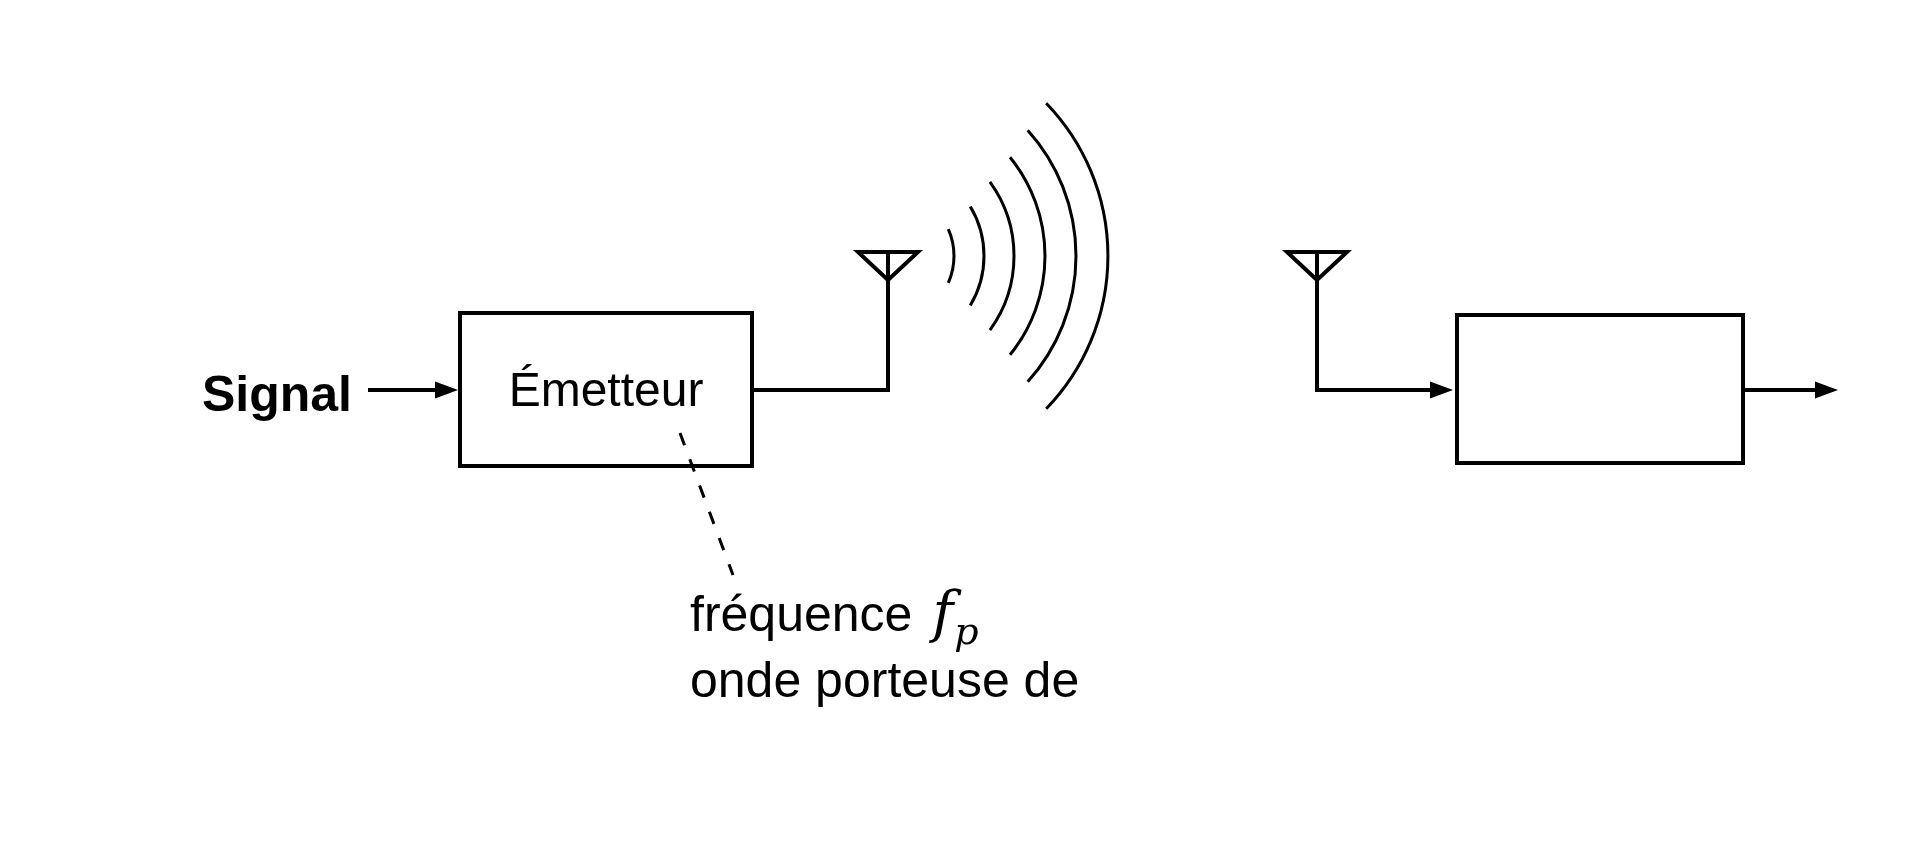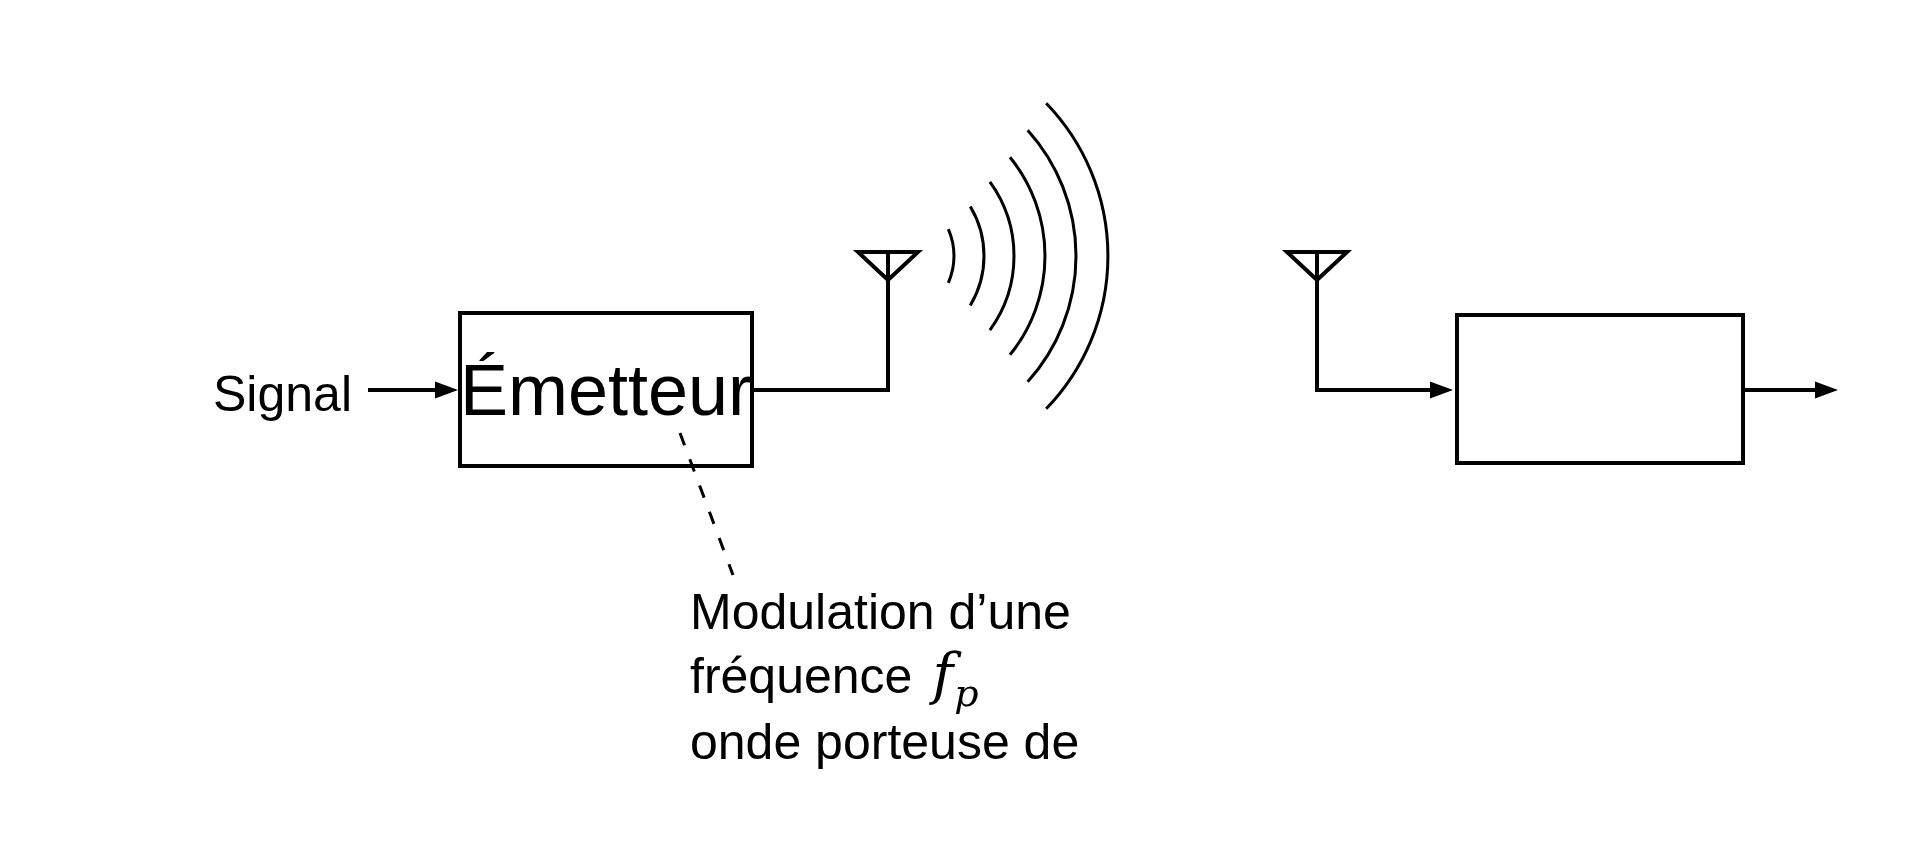--- a/index.html
+++ b/index.html
@@ -21,26 +21,27 @@
   .head { fill: #000; stroke: none; }
   .dash { stroke: #000; stroke-width: 3; fill: none; stroke-dasharray: 13 15; }
 
   .label { position: absolute; color: #000; }
 
   .signal-label {
     left: 0; top: 366px; width: 352px;
     text-align: right;
     font-size: 50px; line-height: 57px;
     white-space: nowrap;
+    font-weight: bold;
   }
 
   .box-label {
     position: absolute;
     display: flex; align-items: center; justify-content: center;
-    font-size: 72px;
+    font-size: 48px;
     white-space: nowrap;
   }
   .emetteur-label  { left: 460px;  top: 313px; width: 292px; height: 153px; }
   .recepteur-label { left: 1457px; top: 315px; width: 286px; height: 148px; }
 
   .modulation-label {
     left: 690px; top: 581px;
     font-size: 50px; line-height: 62px;
     white-space: nowrap;
   }
@@ -108,20 +109,19 @@
     <line class="dash" x1="680" y1="433" x2="733" y2="575"></line>
   </svg>
 
   <div class="label signal-label">
     <div>Signal</div>
   </div>
 
   <div class="box-label emetteur-label">Émetteur</div>
 
   <div class="label modulation-label">
-    <div>Modulation d’une</div>
     <div>
       <span>fréquence</span><span class="math-f">f</span><span class="math-sub">p</span>
     </div>
     <div>onde porteuse de</div>
   </div>
 
 </div>
 
 </body></html>

